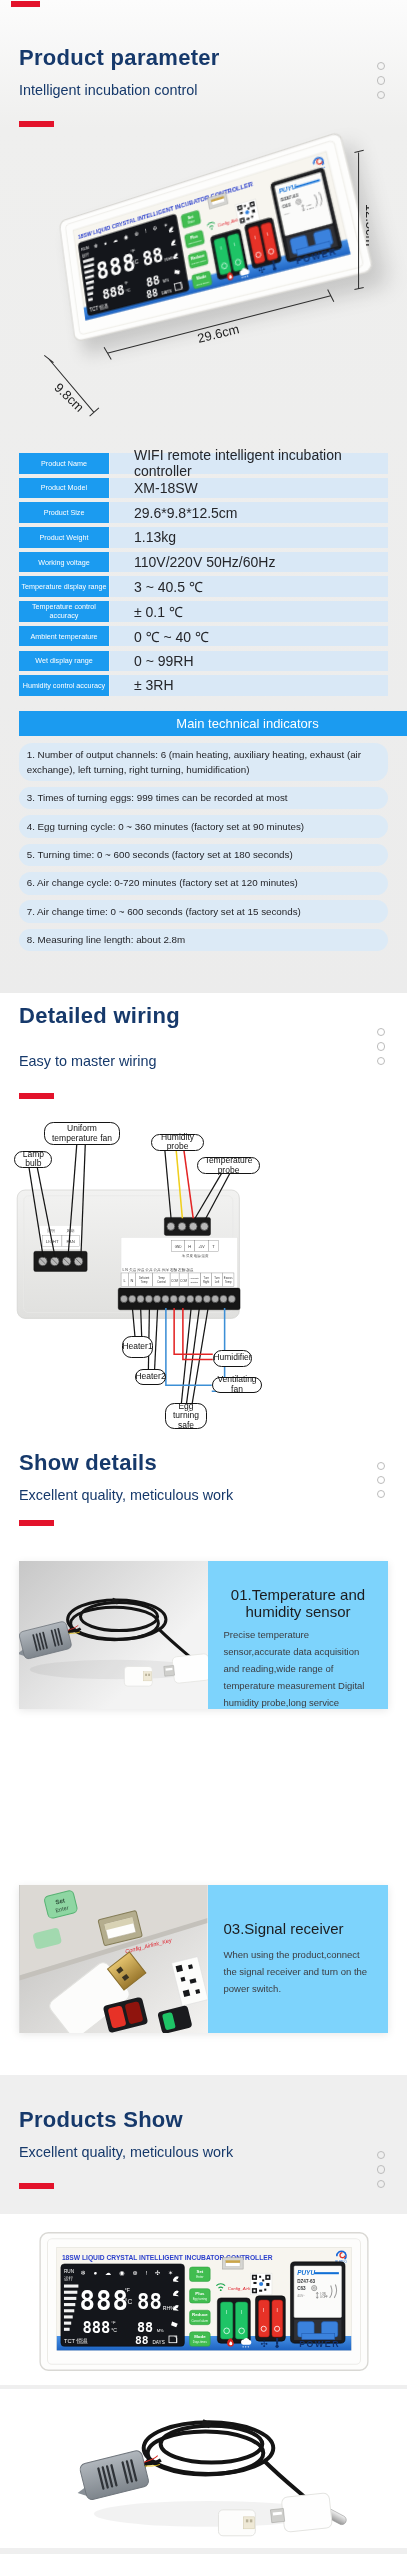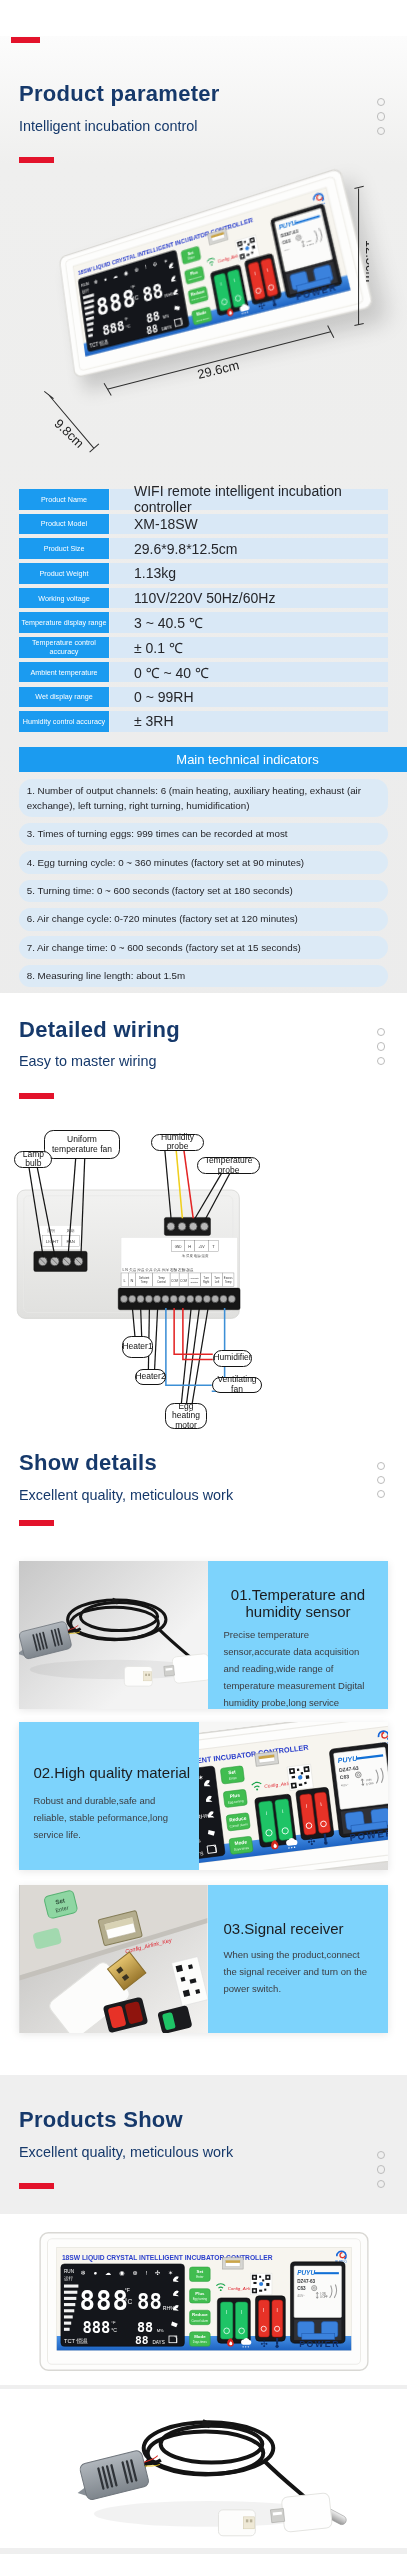--- a/index.html
+++ b/index.html
@@ -1,21 +1,21 @@
 <!DOCTYPE html>
 <html style="font-size:8.2px"><head>
 <meta charset="utf-8">
 <style>
   html,body { margin:0; padding:0; background:#ffffff; }
   body { font-family:"Liberation Sans", sans-serif; }
   #page { position:relative; width:407px; height:3078px; overflow:hidden; background:#fff; margin:0 auto; }
   svg { font-family:"Liberation Sans", sans-serif; }
 
   .section { position:absolute; left:0; width:407px; }
-  #sec-param { top:0; height:1281px; background:linear-gradient(180deg,#fcfcfc 0%,#efefee 10%,#ebebeb 100%);margin-top:36px; }
+  #sec-param { top:0; height:1281px; background:linear-gradient(180deg,#fcfcfc 0%,#efefee 10%,#ebebeb 100%); }
   #sec-wiring { top:993px; height:449px; background:#ffffff; }
   #sec-details { top:1443px; height:633px; background:#ffffff; }
   #sec-products { top:2075px; height:1003px; background:#efefef; }
 
   .sec-title { position:absolute; left:19px; margin:0; font-weight:800; font-size:22px; letter-spacing:0.3px; color:#16396b; }
   .sec-sub   { position:absolute; left:19px; margin:0; font-size:14.4px; font-weight:400; color:#16396b; }
   .bar-red   { position:absolute; width:35px; height:5.7px; background:#e3132b; }
   .rings { position:absolute; display:flex; flex-direction:column; gap:6.2px; }
   .ring  { width:6.2px; height:6.2px; border:1.3px solid #bcbcbc; border-radius:50%; }
 
@@ -516,26 +516,26 @@
     </div>
 
     <div class="ind-header">Main technical indicators</div>
     <div class="ind-list">
       <div class="ind-item">1. Number of output channels: 6 (main heating, auxiliary heating, exhaust (air exchange), left turning, right turning, humidification)</div>
       <div class="ind-item">3. Times of turning eggs: 999 times can be recorded at most</div>
       <div class="ind-item">4. Egg turning cycle: 0 ~ 360 minutes (factory set at 90 minutes)</div>
       <div class="ind-item">5. Turning time: 0 ~ 600 seconds (factory set at 180 seconds)</div>
       <div class="ind-item">6. Air change cycle: 0-720 minutes (factory set at 120 minutes)</div>
       <div class="ind-item">7. Air change time: 0 ~ 600 seconds (factory set at 15 seconds)</div>
-      <div class="ind-item">8. Measuring line length: about 1.5m</div>
+      <div class="ind-item">8. Measuring line length: about 2.8m</div>
     </div>
   </div>
 
   <div id="sec-wiring" class="section">
-    <h2 class="sec-title" style="top:24px;">Detailed wiring</h2>
+    <h2 class="sec-title" style="top:10px;">Detailed wiring</h2>
     <div class="rings" style="left:377px; top:35px;">
       <div class="ring"></div>
       <div class="ring"></div>
       <div class="ring"></div>
     </div>
     <p class="sec-sub" style="top:60px;">Easy to master wiring</p>
     <div class="bar-red" style="left:19px; top:100px;"></div>
 
     <div style="position:absolute; left:0; top:120px; width:407px; height:330px;">
       <svg width="407" height="330" viewBox="0 0 790 640" style="position:absolute;left:0;top:0;">
@@ -560,29 +560,29 @@
         <path d="M357 72 L375 204" stroke="#e32424" stroke-width="3" fill="none"></path>
         <g stroke="#e32424" stroke-width="3" fill="none">
           <path d="M338 378 L338 468 L413 468"></path>
             <path d="M355 378 L355 478 L413 478"></path>
         </g>
         <g stroke="#3c8fd6" stroke-width="3" fill="none">
           <path d="M322 378 L322 528 L411 528"></path>
             <path d="M436 378 L436 540 L411 540"></path>
         </g>
       </svg>
-      <div class="pill" style="left:44px; top:17px; width:76px; height:29px;">Uniform temperature fan</div>
+      <div class="pill" style="left:44px; top:9px; width:76px; height:23px;">Uniform temperature fan</div>
       <div class="pill" style="left:14.4px; top:38px; width:38px; height:16.5px;">Lamp bulb</div>
       <div class="pill" style="left:151px; top:20.6px; width:53px; height:17px;">Humidity probe</div>
       <div class="pill" style="left:197px; top:44px; width:63px; height:17px;">Temperature probe</div>
       <div class="pill" style="left:122px; top:223px; width:31px; height:22px;">Heater1</div>
       <div class="pill" style="left:135px; top:256px; width:31px; height:16px;">Heater2</div>
       <div class="pill" style="left:213px; top:237px; width:39px; height:16.5px;">Humidifier</div>
       <div class="pill" style="left:212px; top:264px; width:50px; height:16px;">Ventilating fan</div>
-      <div class="pill" style="left:165px; top:290px; width:42px; height:26px;">Egg heating motor</div>
+      <div class="pill" style="left:165px; top:290px; width:42px; height:26px;">Egg turning safe</div>
     </div>
   </div>
 
   <div id="sec-details" class="section">
     <h2 class="sec-title" style="top:7.2px;">Show details</h2>
     <div class="rings" style="left:377px; top:18.5px;">
       <div class="ring"></div>
       <div class="ring"></div>
       <div class="ring"></div>
     </div>
@@ -594,31 +594,20 @@
         <svg width="242" height="121" viewBox="0 0 640 320" style="position:absolute;left:-27px;top:14.4px;">
             <use href="#sym-sensors"></use>
           </svg>
       </div>
       <div class="dtext">
         <h3 class="dhead" style="position:absolute; left:14.4px; right:14.4px; top:25px; text-align:center;">01.Temperature and humidity sensor</h3>
         <p class="dpara" style="position:absolute; left:15.5px; right:13.4px; top:66px;">Precise temperature sensor,accurate data acquisition and reading,wide range of temperature measurement Digital humidity probe,long service time,stable performance.</p>
       </div>
     </div>
 
-    <div class="dcard" style="top:279px;">
-      <div class="dtext">
-        <h3 class="dhead" style="position:absolute; left:14.4px; top:42px;">02.High quality material</h3>
-        <p class="dpara" style="position:absolute; left:14.4px; width:152px; top:71px;">Robust and durable,safe and reliable, stable peformance,long service life.</p>
-      </div>
-      <div class="dphoto" style="background:linear-gradient(160deg,#f6f6f5 30%,#dddcda);">
-        <svg width="361" height="152" viewBox="0 0 640 270" style="position:absolute; left:-139px; top:6.2px; transform:rotate(-7deg);">
-            <use href="#sym-front"></use>
-          </svg>
-      </div>
-    </div>
 
     <div class="dcard" style="top:442px;">
       <div class="dphoto">
         <svg width="189" height="148" viewBox="0 0 366 288">
             <use href="#sym-usb"></use>
           </svg>
       </div>
       <div class="dtext">
         <h3 class="dhead" style="position:absolute; left:15.5px; top:35px;">03.Signal receiver</h3>
         <p class="dpara" style="position:absolute; left:15.5px; right:13.4px; top:62px;">When using the product,connect the signal receiver and turn on the power switch.</p>

